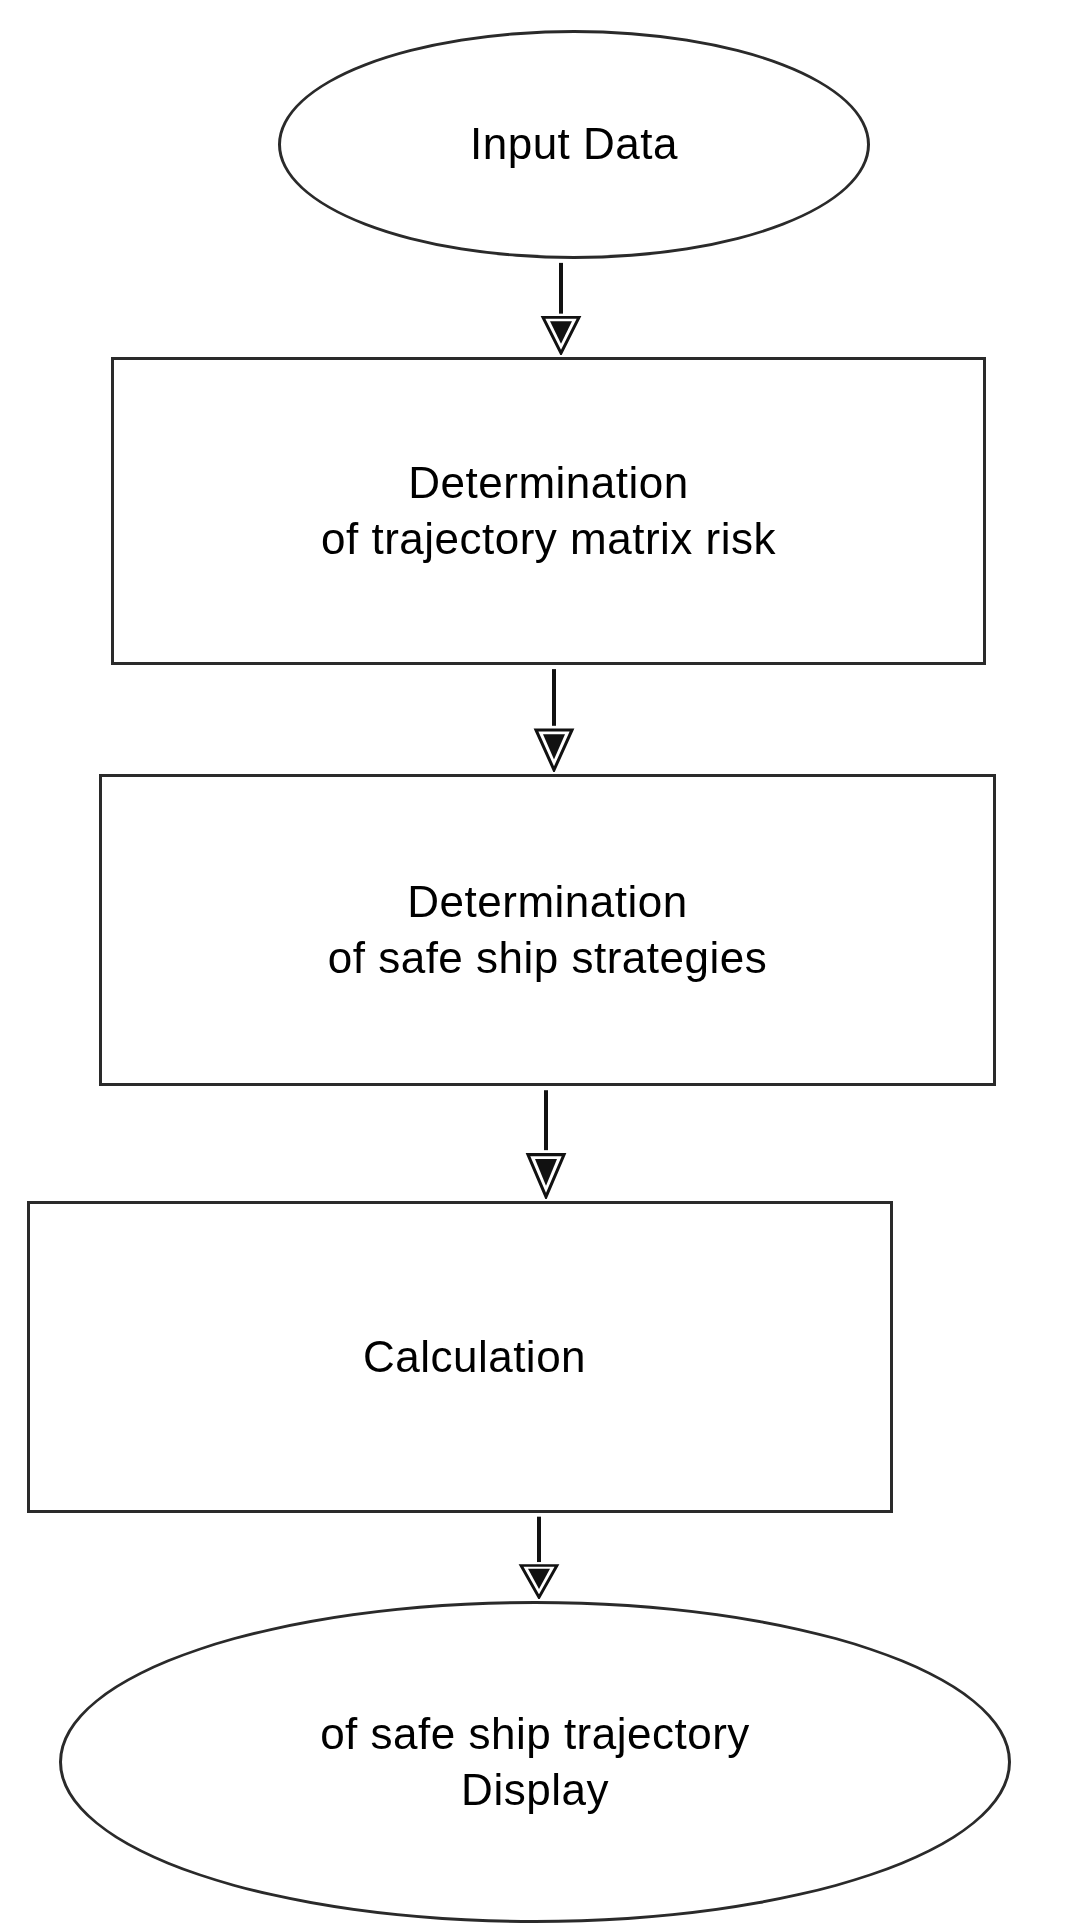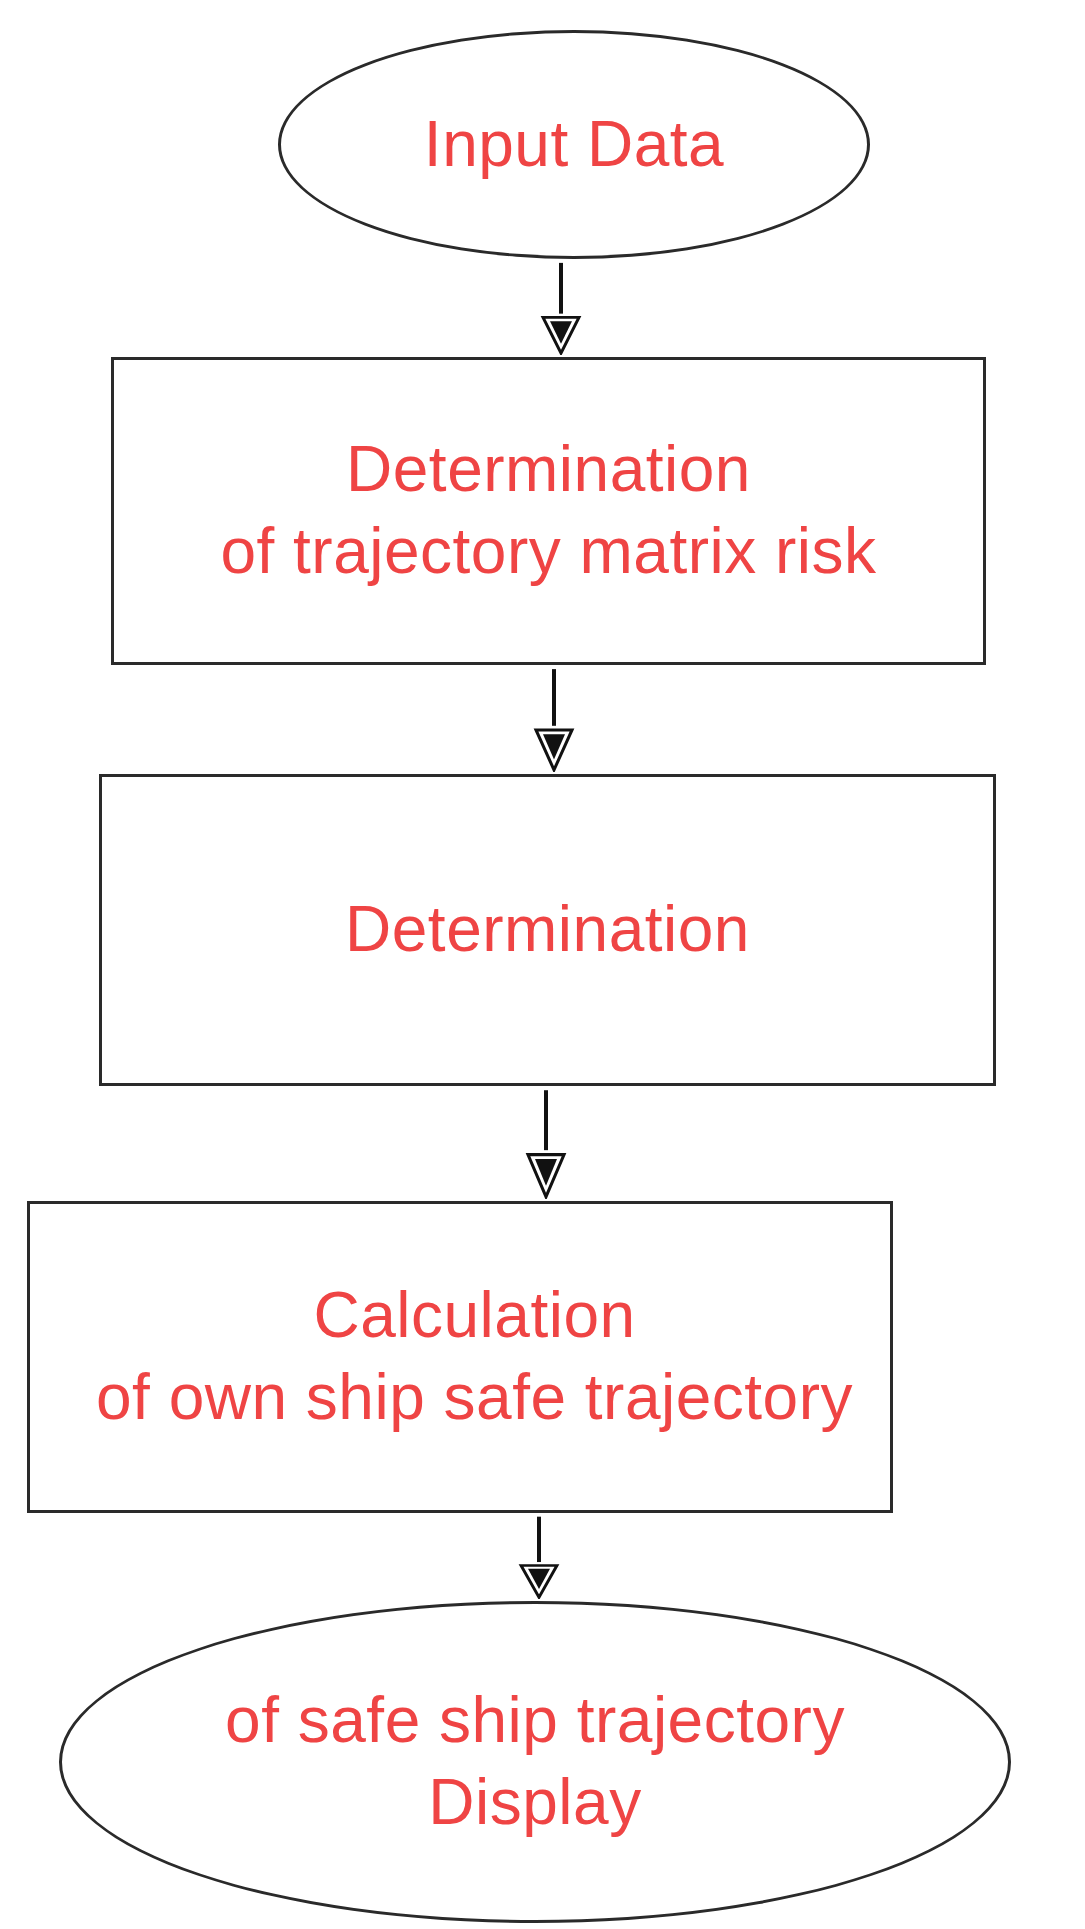--- a/index.html
+++ b/index.html
@@ -16,22 +16,22 @@
     overflow: hidden;
   }
   .node {
     position: absolute;
     box-sizing: border-box;
     display: flex;
     flex-direction: column;
     align-items: center;
     justify-content: center;
     text-align: center;
-    color: #ef4444;
-    font-size: 64px;
+    color: #000000;
+    font-size: 44px;
     line-height: 1.28;
     letter-spacing: 0.5px;
     background: #ffffff;
   }
   .rect {
     border: 3px solid #2a2a2a;
   }
   .ellipse {
     border: 3px solid #2a2a2a;
     border-radius: 50%;
@@ -75,31 +75,31 @@
   </div>
 
   <svg class="arrow a2" viewBox="0 0 44 100" preserveAspectRatio="none">
     <line x1="22" y1="2" x2="22" y2="56" stroke="#111" stroke-width="4"></line>
     <path d="M4 60 L40 60 L22 98 Z" fill="none" stroke="#111" stroke-width="3"></path>
     <path d="M11 64 L33 64 L22 88 Z" fill="#111"></path>
   </svg>
 
   <div class="node rect n3">
     <span class="line-txt">Determination</span>
+    <span class="line-txt">of safe ship strategies</span>
   </div>
 
   <svg class="arrow a3" viewBox="0 0 44 100" preserveAspectRatio="none">
     <line x1="22" y1="2" x2="22" y2="56" stroke="#111" stroke-width="4"></line>
     <path d="M4 60 L40 60 L22 98 Z" fill="none" stroke="#111" stroke-width="3"></path>
     <path d="M11 64 L33 64 L22 88 Z" fill="#111"></path>
   </svg>
 
   <div class="node rect n4">
     <span class="line-txt">Calculation</span>
-    <span class="line-txt">of own ship safe trajectory</span>
   </div>
 
   <svg class="arrow a4" viewBox="0 0 44 100" preserveAspectRatio="none">
     <line x1="22" y1="2" x2="22" y2="56" stroke="#111" stroke-width="4"></line>
     <path d="M4 60 L40 60 L22 98 Z" fill="none" stroke="#111" stroke-width="3"></path>
     <path d="M11 64 L33 64 L22 88 Z" fill="#111"></path>
   </svg>
 
   <div class="node ellipse n5">
     <span class="line-txt">of safe ship trajectory</span>

